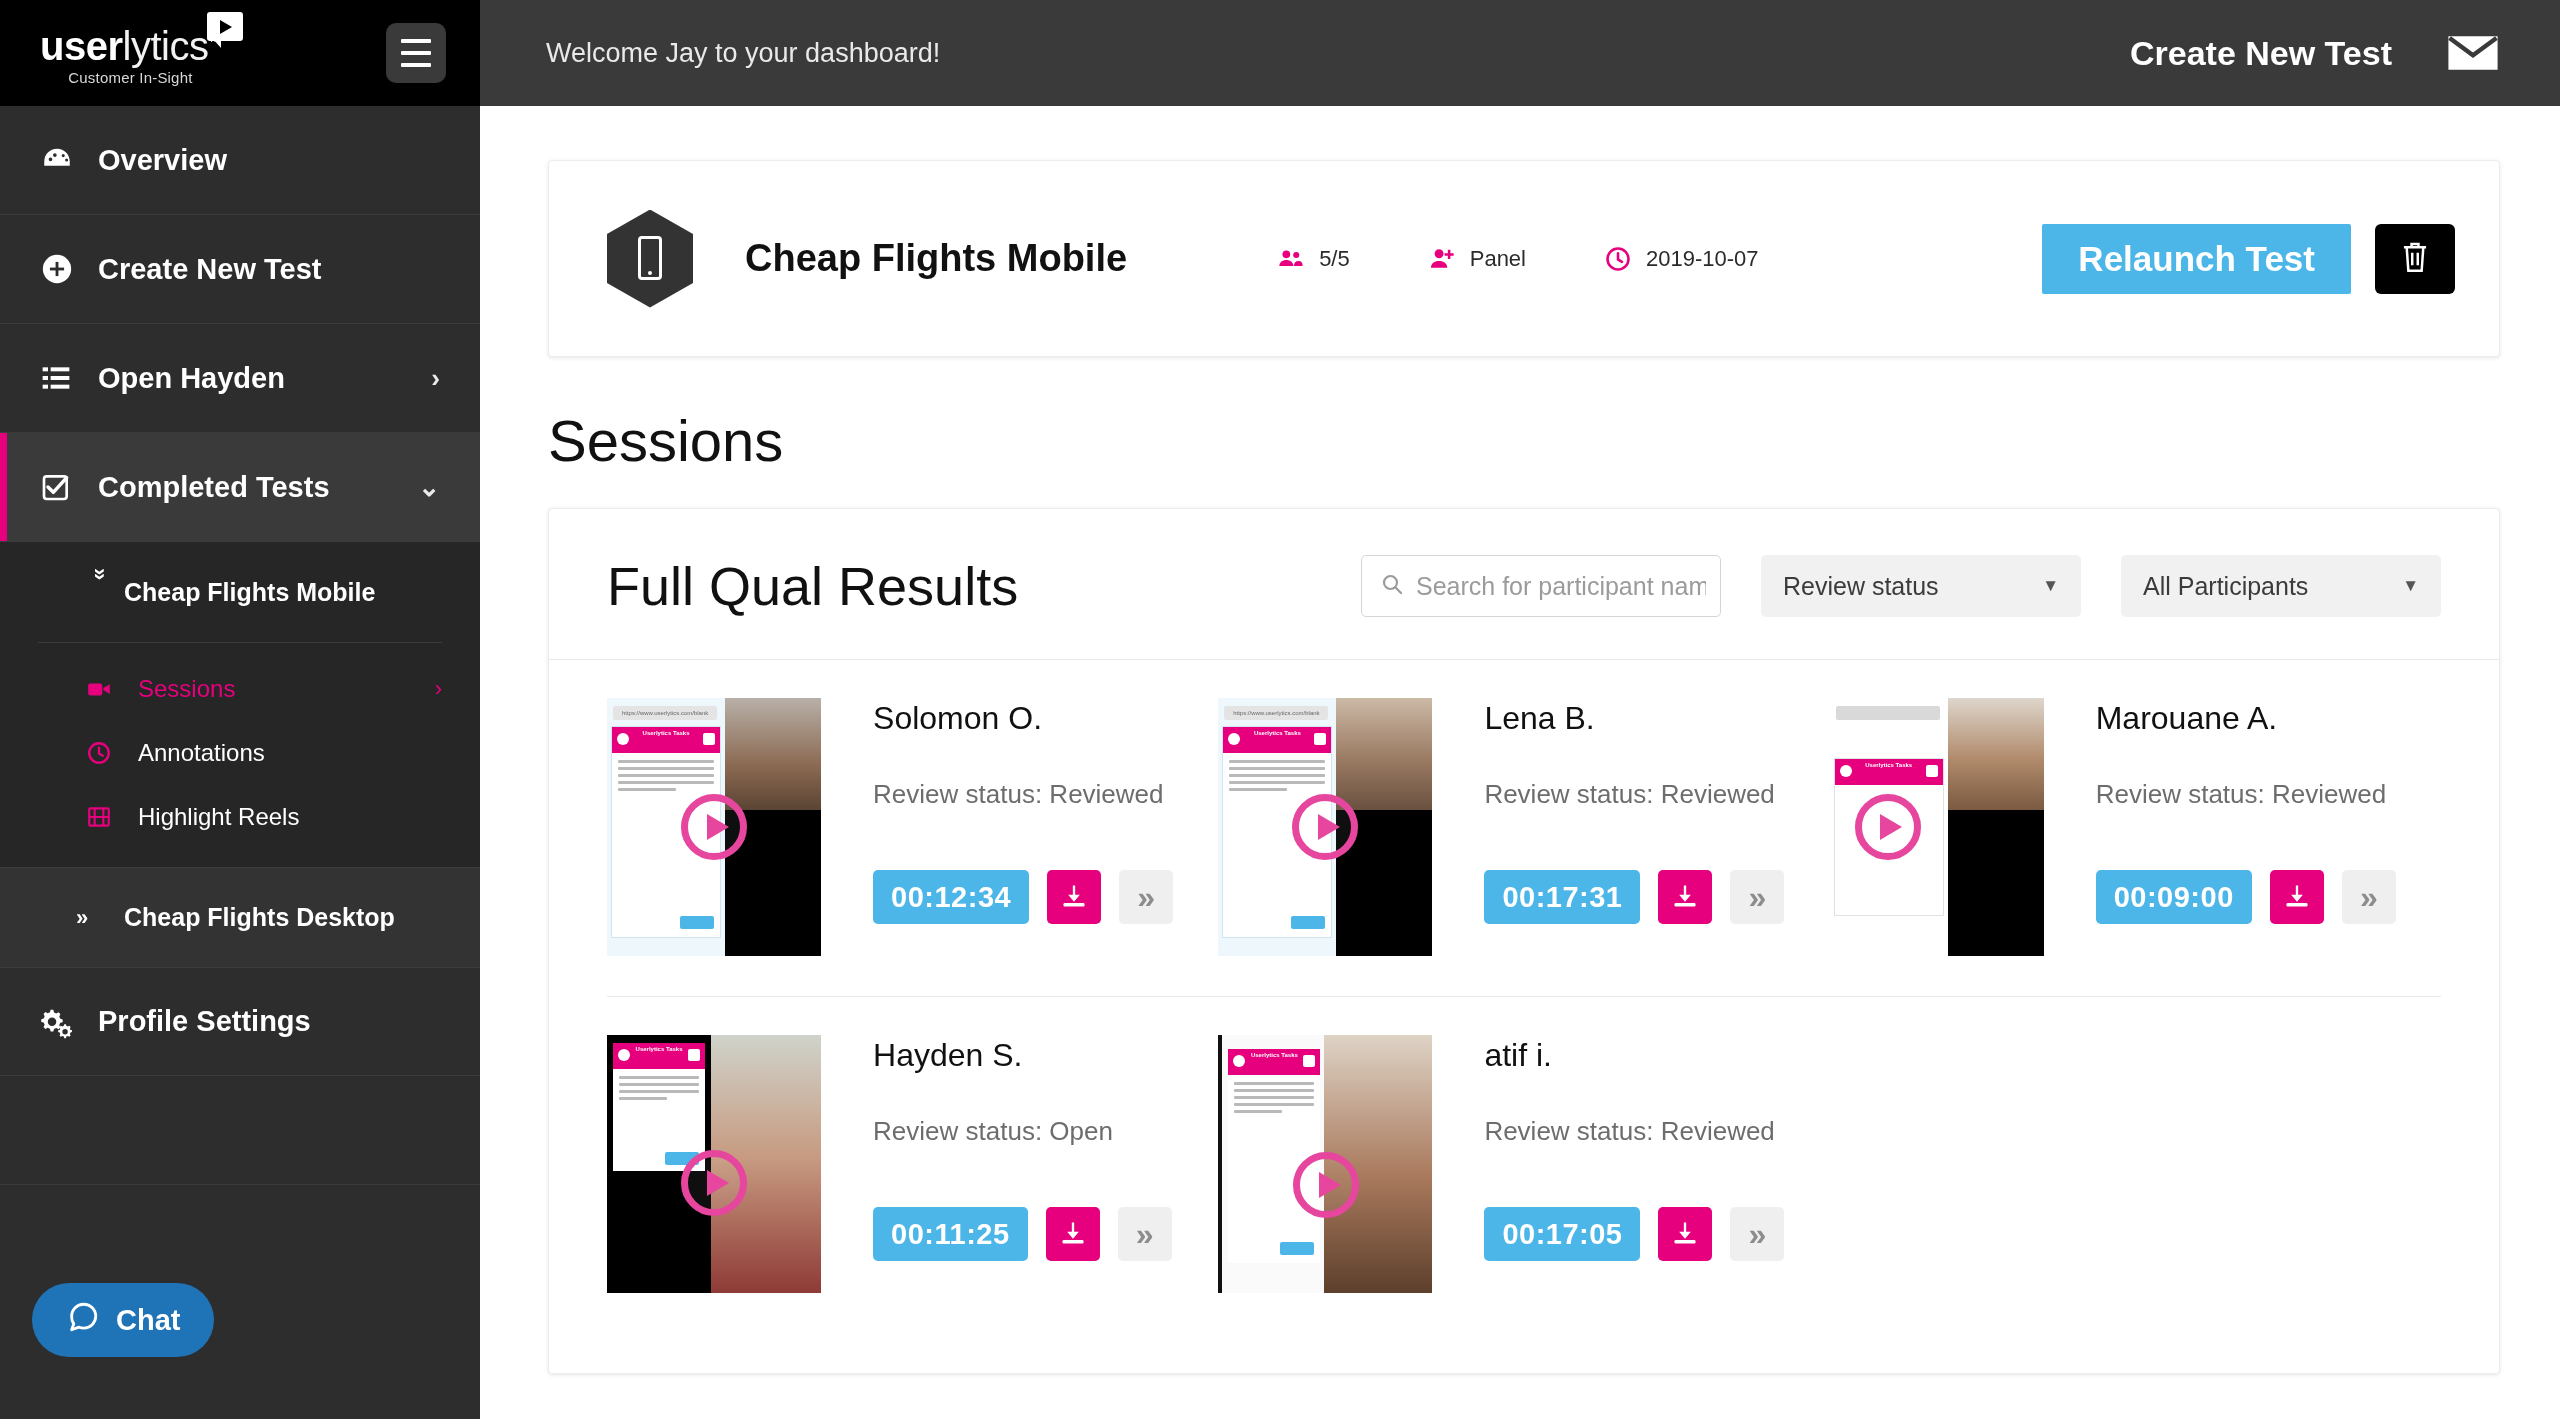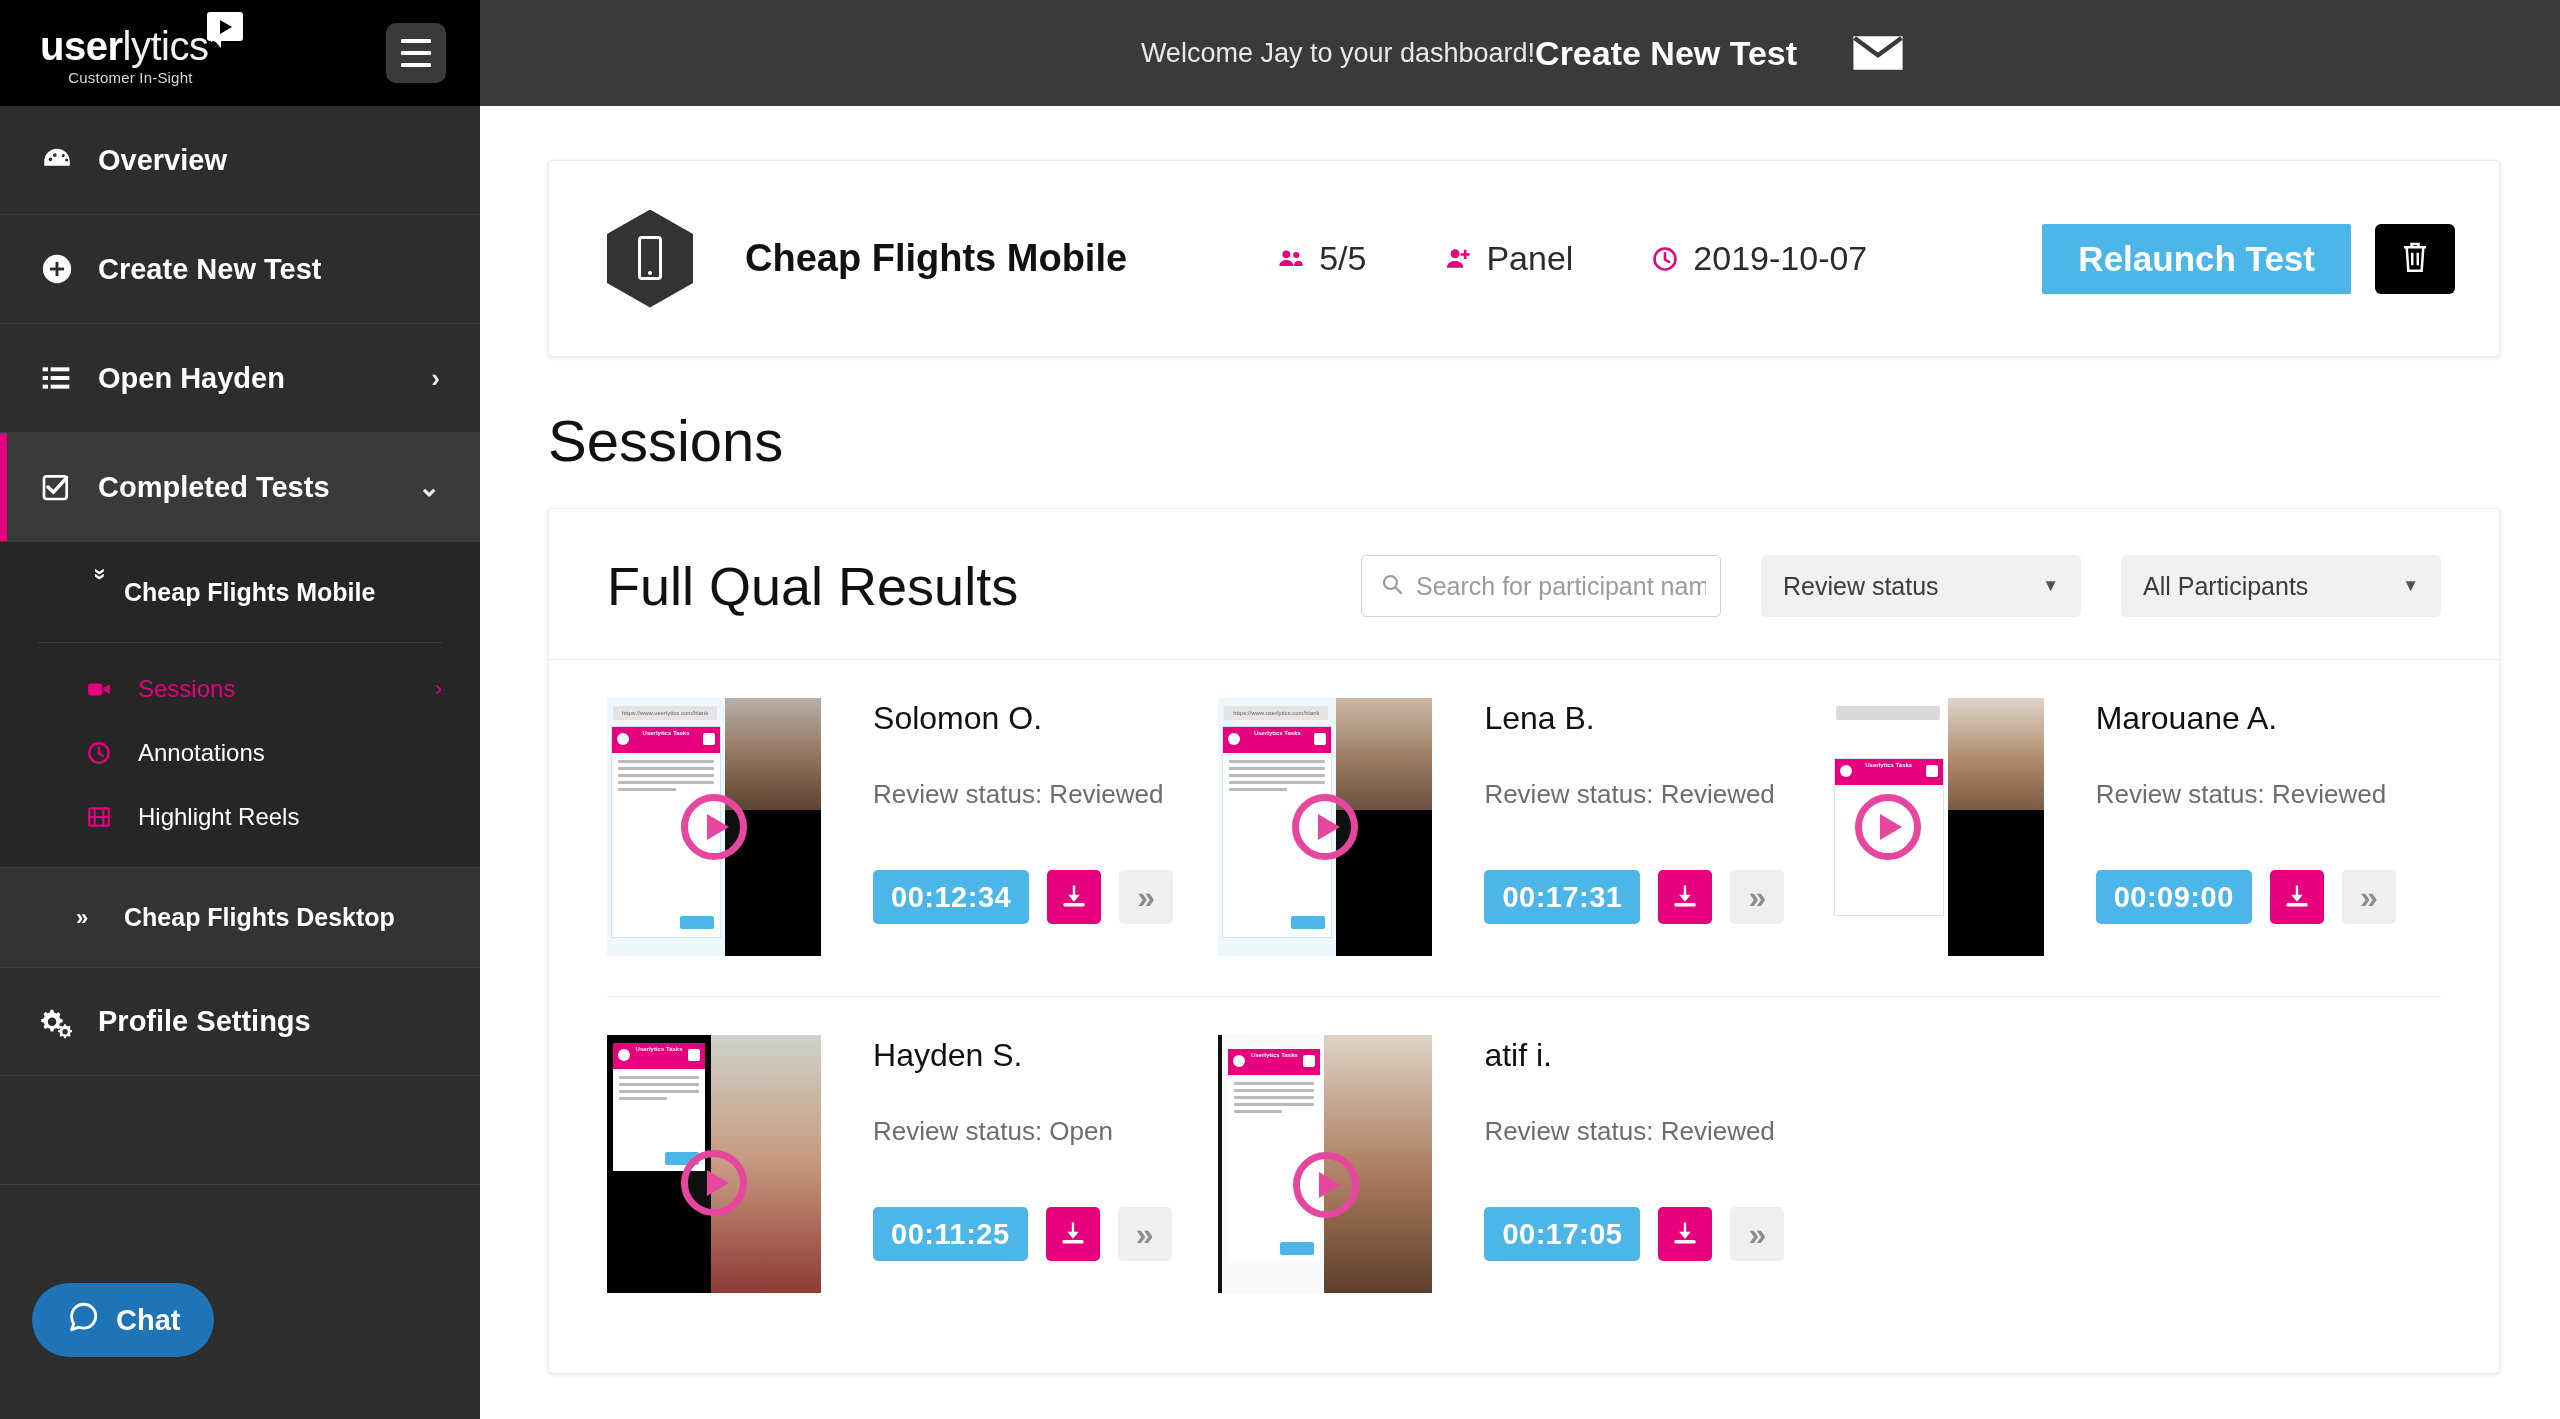--- a/index.html
+++ b/index.html
@@ -102,21 +102,21 @@
     position: absolute; left: 32px; bottom: 62px;
     background: #1f73b7; color: #fff; border: none; border-radius: 40px;
     height: 74px; padding: 0 34px; display: flex; align-items: center; gap: 16px;
     font-size: 29px; font-weight: 700; cursor: pointer; z-index: 5;
   }
 
   
   .main { flex: 1; height: 1419px; background: #fff; position: relative; overflow: hidden; }
   .topbar {
     height: 106px; background: #3a3a3a; display: flex; align-items: center;
-    padding: 0 60px 0 66px; justify-content: center;
+    padding: 0 60px 0 66px; justify-content: space-between;
   }
   .welcome { color: #e9e9e9; font-size: 27px; }
   .top-right { display: flex; align-items: center; gap: 54px; }
   .create-test-link { color: #fff; font-size: 34px; font-weight: 700; cursor: pointer; text-decoration: none; }
   .envelope { width: 54px; height: 38px; cursor: pointer; }
 
   .content { padding: 54px 60px 0 68px; background: #fff; height: 1313px; }
 
   .test-card {
     background: #fff; border: 1px solid #ececec; border-radius: 4px;
@@ -131,21 +131,21 @@
   .hexicon .phone {
     position: absolute; left: 31px; top: 26px; width: 24px; height: 44px;
     border: 3px solid #fff; border-radius: 4px;
   }
   .hexicon .phone:after {
     content: ""; position: absolute; left: 7px; bottom: 2px;
     width: 4px; height: 4px; border-radius: 50%; background: #fff;
   }
   .test-title { font-size: 38px; font-weight: 700; color: #111; margin-left: 52px; }
   .meta-group { display: flex; align-items: center; margin-left: 150px; gap: 0; }
-  .meta { display: flex; align-items: center; gap: 14px; font-size: 34px; color: #2b2b2b; }
+  .meta { display: flex; align-items: center; gap: 14px; font-size: 22px; color: #2b2b2b; }
   .meta + .meta { margin-left: 78px; }
   .meta .mi { color: #e6007e; display: flex; align-items: center; }
   .card-actions { margin-left: auto; display: flex; align-items: center; gap: 24px; }
   .btn-relaunch {
     background: #4cb6e8; color: #fff; border: none; border-radius: 2px;
     height: 70px; padding: 0 36px; font-size: 35px; font-weight: 700; cursor: pointer;
     font-family: inherit;
   }
   .btn-trash {
     background: #000; border: none; border-radius: 6px; width: 80px; height: 70px;

